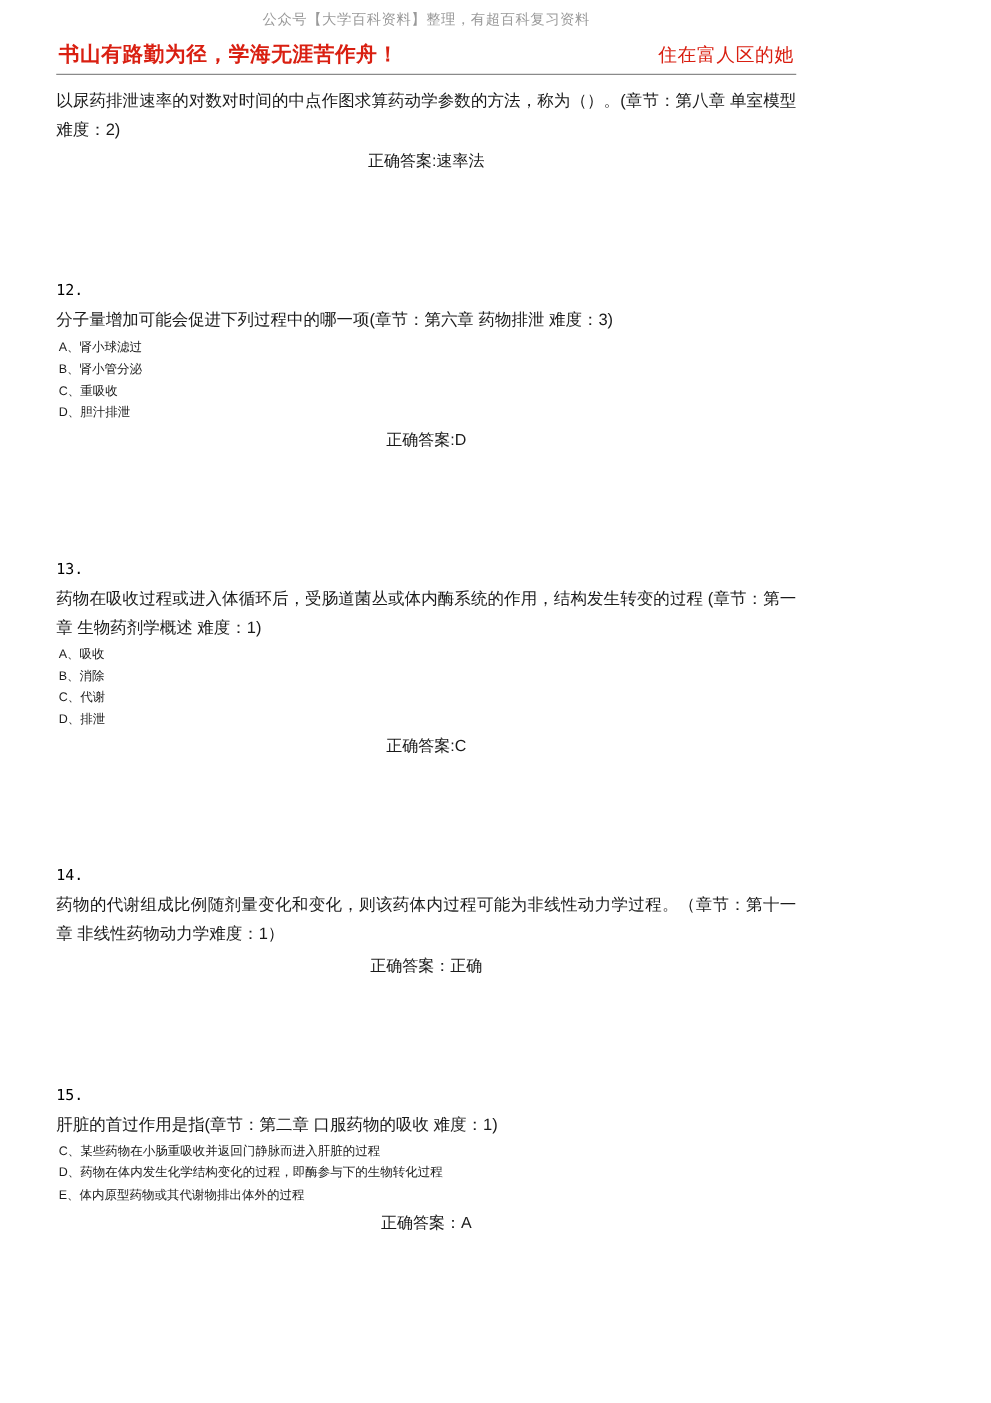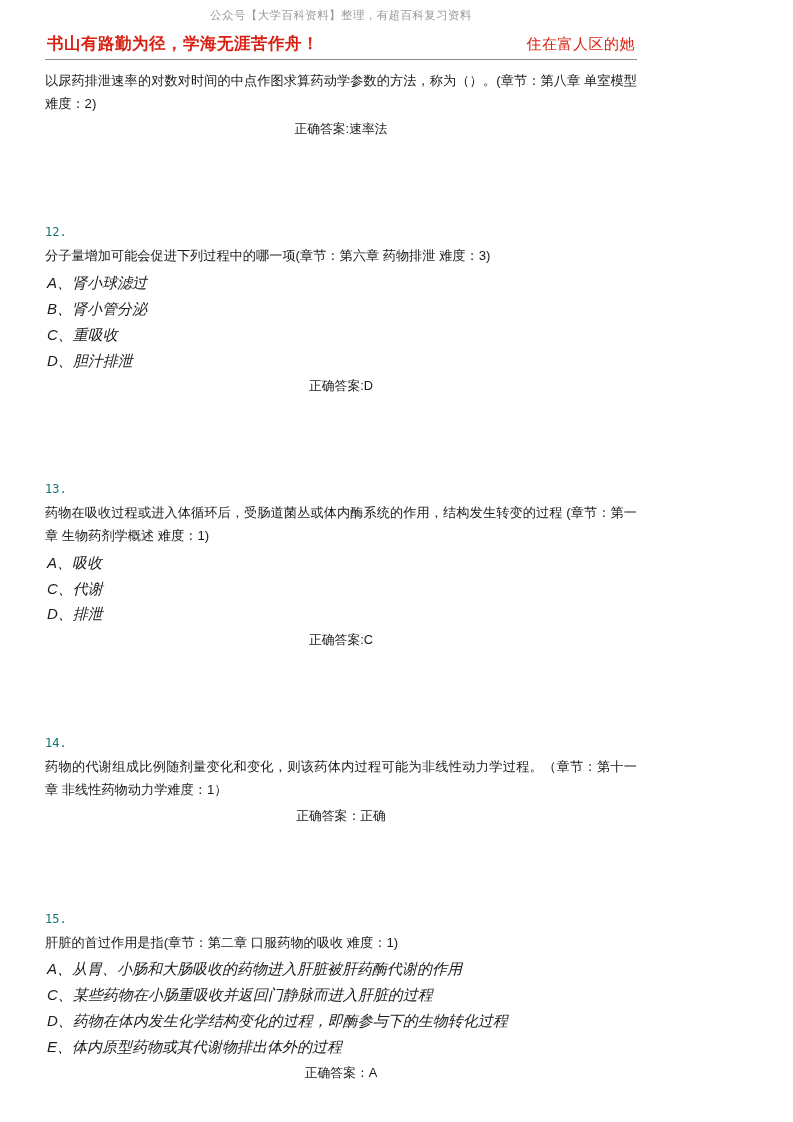--- a/index.html
+++ b/index.html
@@ -57,36 +57,35 @@
   }
   .content {
     font-size: 13.2px;
     line-height: 1.75;
   }
   .q-block {
     margin-bottom: 0;
   }
   .q-num {
     font-size: 12px;
-    color: #0f766e;
+    color: #000000;
     margin-top: 30px;
     margin-bottom: 2px;
     font-family: "DejaVu Sans Mono", monospace;
   }
   .q-stem {
     font-size: 13.2px;
     line-height: 1.72;
     text-align: justify;
     margin-bottom: 2px;
   }
   .q-opt {
-    font-size: 15px;
+    font-size: 10px;
     line-height: 1.72;
     padding-left: 2px;
-    font-style: italic;
   }
   .q-ans {
     font-size: 12.8px;
     line-height: 1.8;
     margin-top: 1px;
     text-align: center;
   }
   .first-stem {
     margin-top: 2px;
   }
@@ -123,39 +122,39 @@
       <div class="q-opt">D、胆汁排泄</div>
       <div class="q-ans">正确答案:D</div>
     </div>
 
     <div class="spacer-lg"></div>
 
     <div class="q-block">
       <div class="q-num">13.</div>
       <div class="q-stem">药物在吸收过程或进入体循环后，受肠道菌丛或体内酶系统的作用，结构发生转变的过程 (章节：第一章 生物药剂学概述  难度：1)</div>
       <div class="q-opt">A、吸收</div>
+      <div class="q-opt">B、消除</div>
       <div class="q-opt">C、代谢</div>
       <div class="q-opt">D、排泄</div>
       <div class="q-ans">正确答案:C</div>
     </div>
 
     <div class="spacer-lg"></div>
 
     <div class="q-block">
       <div class="q-num">14.</div>
       <div class="q-stem">药物的代谢组成比例随剂量变化和变化，则该药体内过程可能为非线性动力学过程。（章节：第十一章 非线性药物动力学难度：1）</div>
       <div class="q-ans">正确答案：正确</div>
     </div>
 
     <div class="spacer-lg"></div>
 
     <div class="q-block">
       <div class="q-num">15.</div>
       <div class="q-stem">肝脏的首过作用是指(章节：第二章 口服药物的吸收  难度：1)</div>
-      <div class="q-opt">A、从胃、小肠和大肠吸收的药物进入肝脏被肝药酶代谢的作用</div>
       <div class="q-opt">C、某些药物在小肠重吸收并返回门静脉而进入肝脏的过程</div>
       <div class="q-opt">D、药物在体内发生化学结构变化的过程，即酶参与下的生物转化过程</div>
       <div class="q-opt">E、体内原型药物或其代谢物排出体外的过程</div>
       <div class="q-ans">正确答案：A</div>
     </div>
 
     <div class="spacer-lg"></div>
 
   </div>
 </div>

